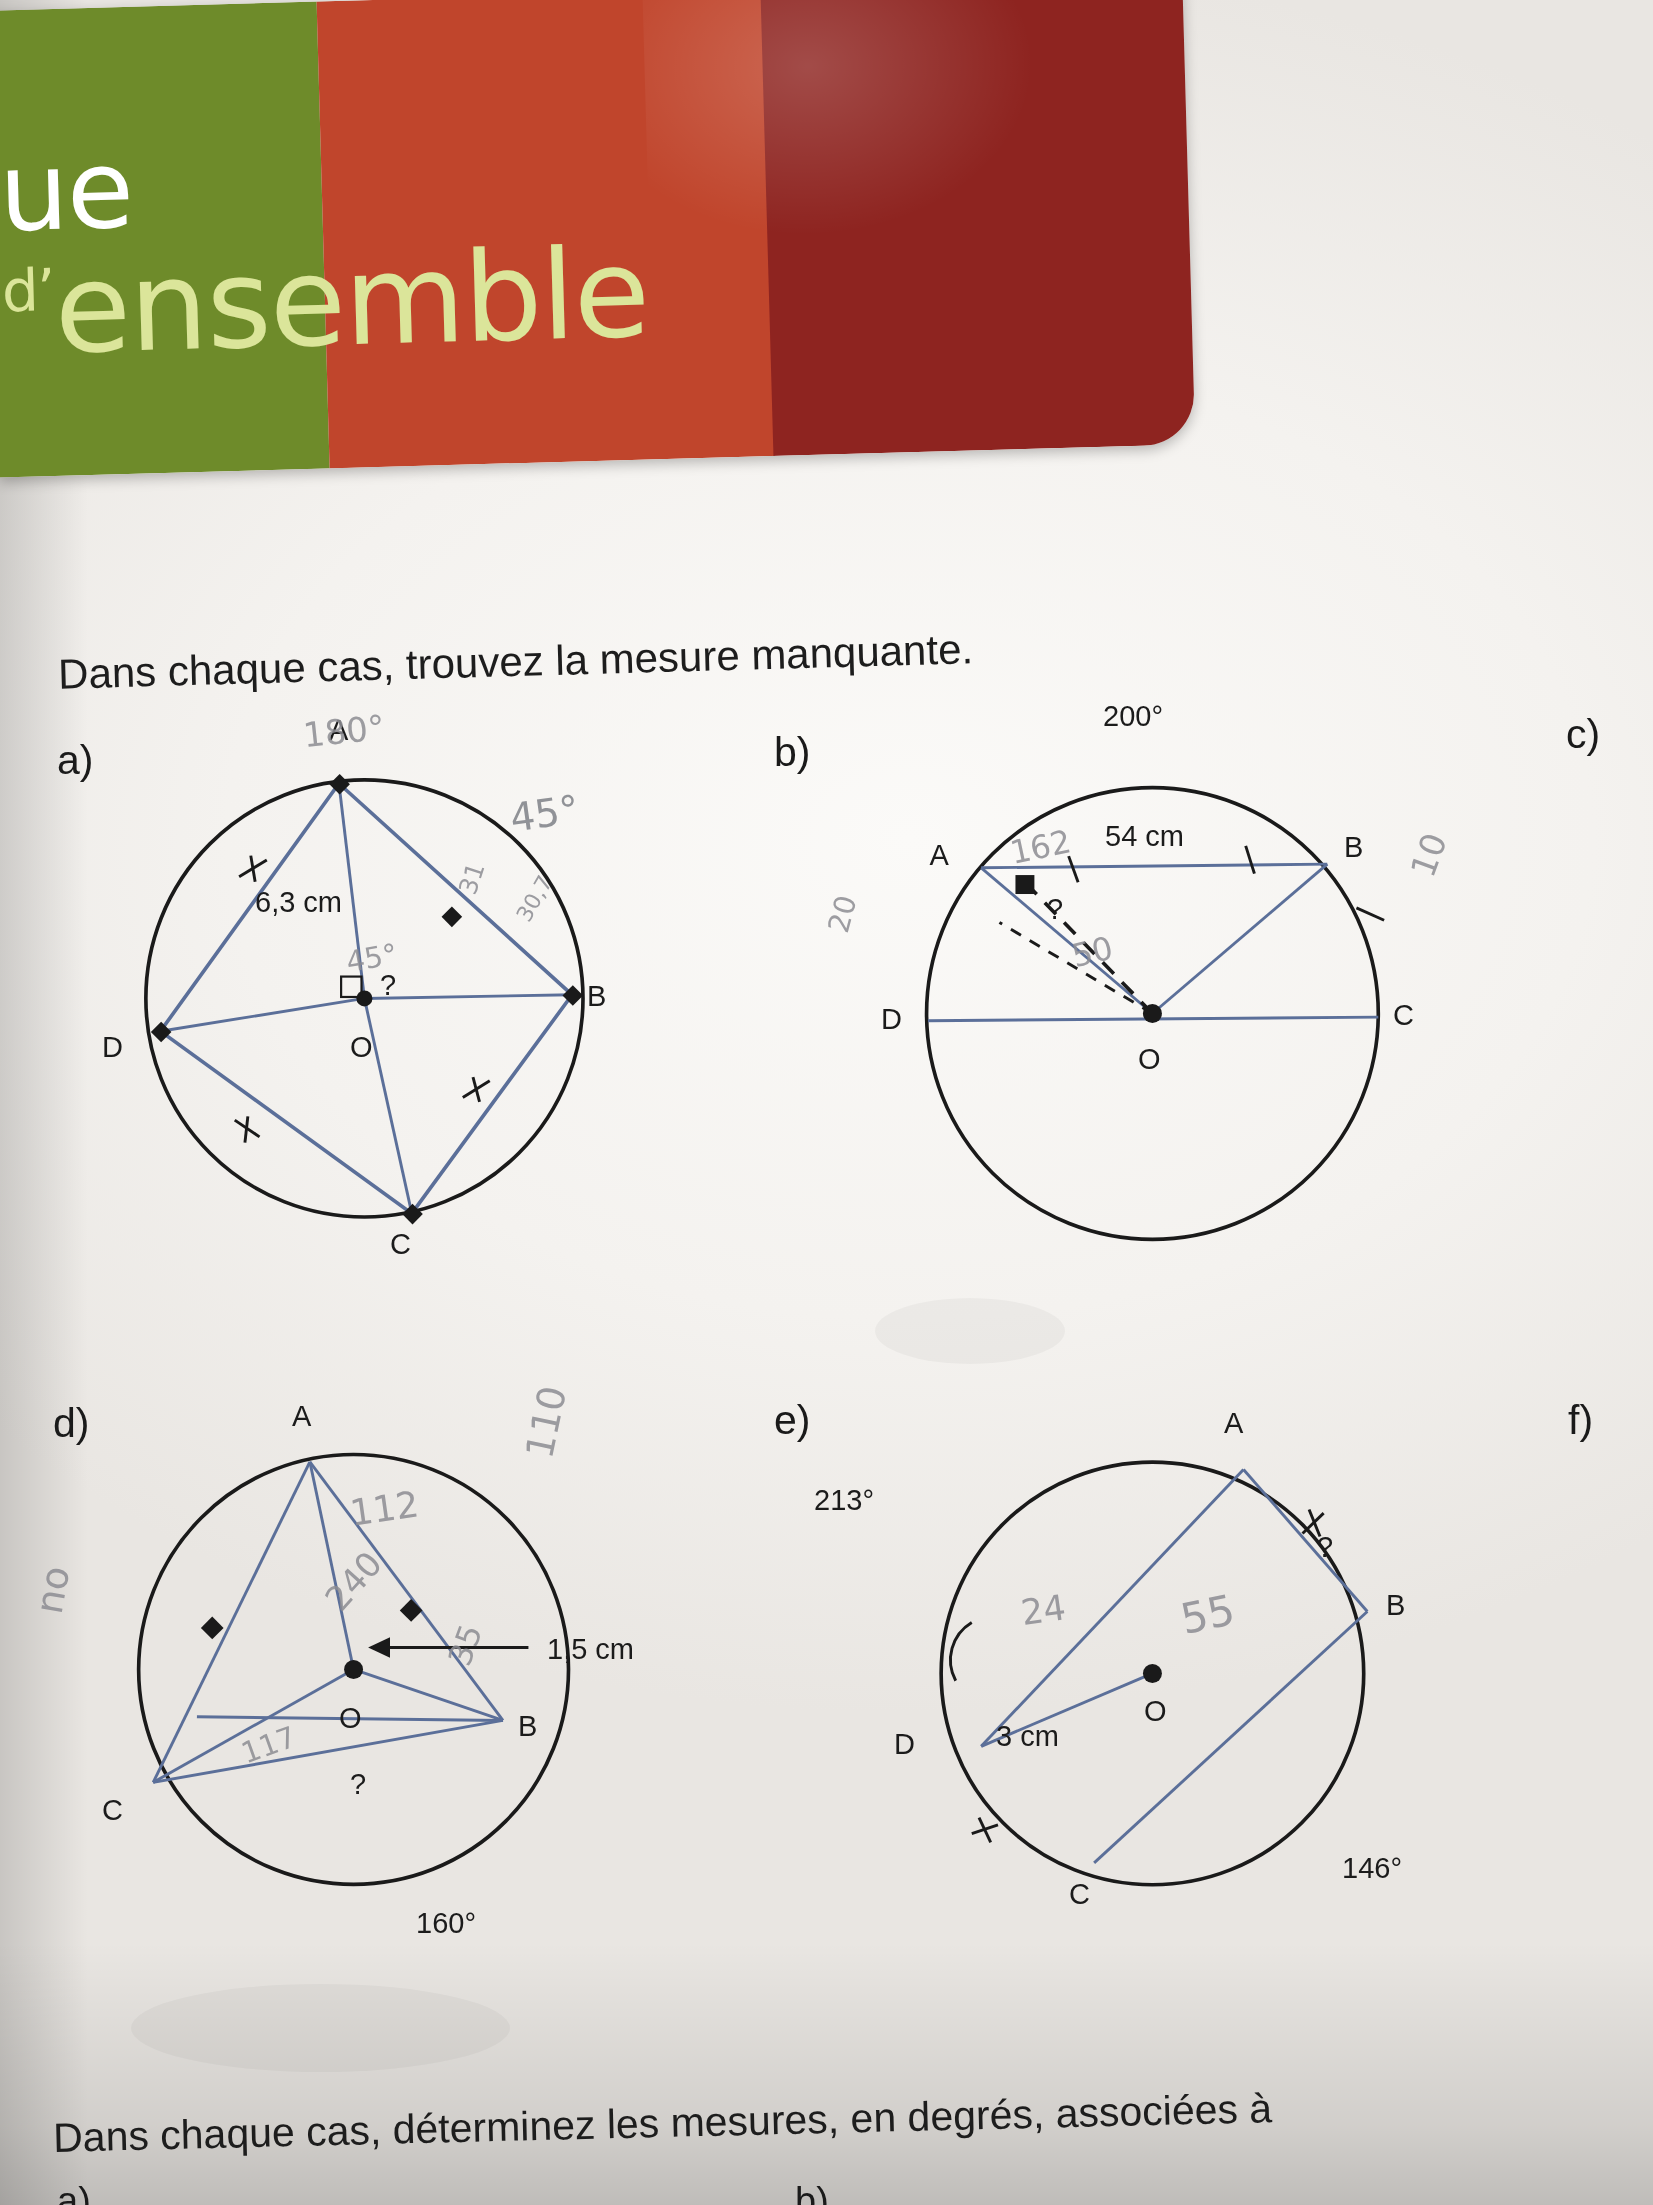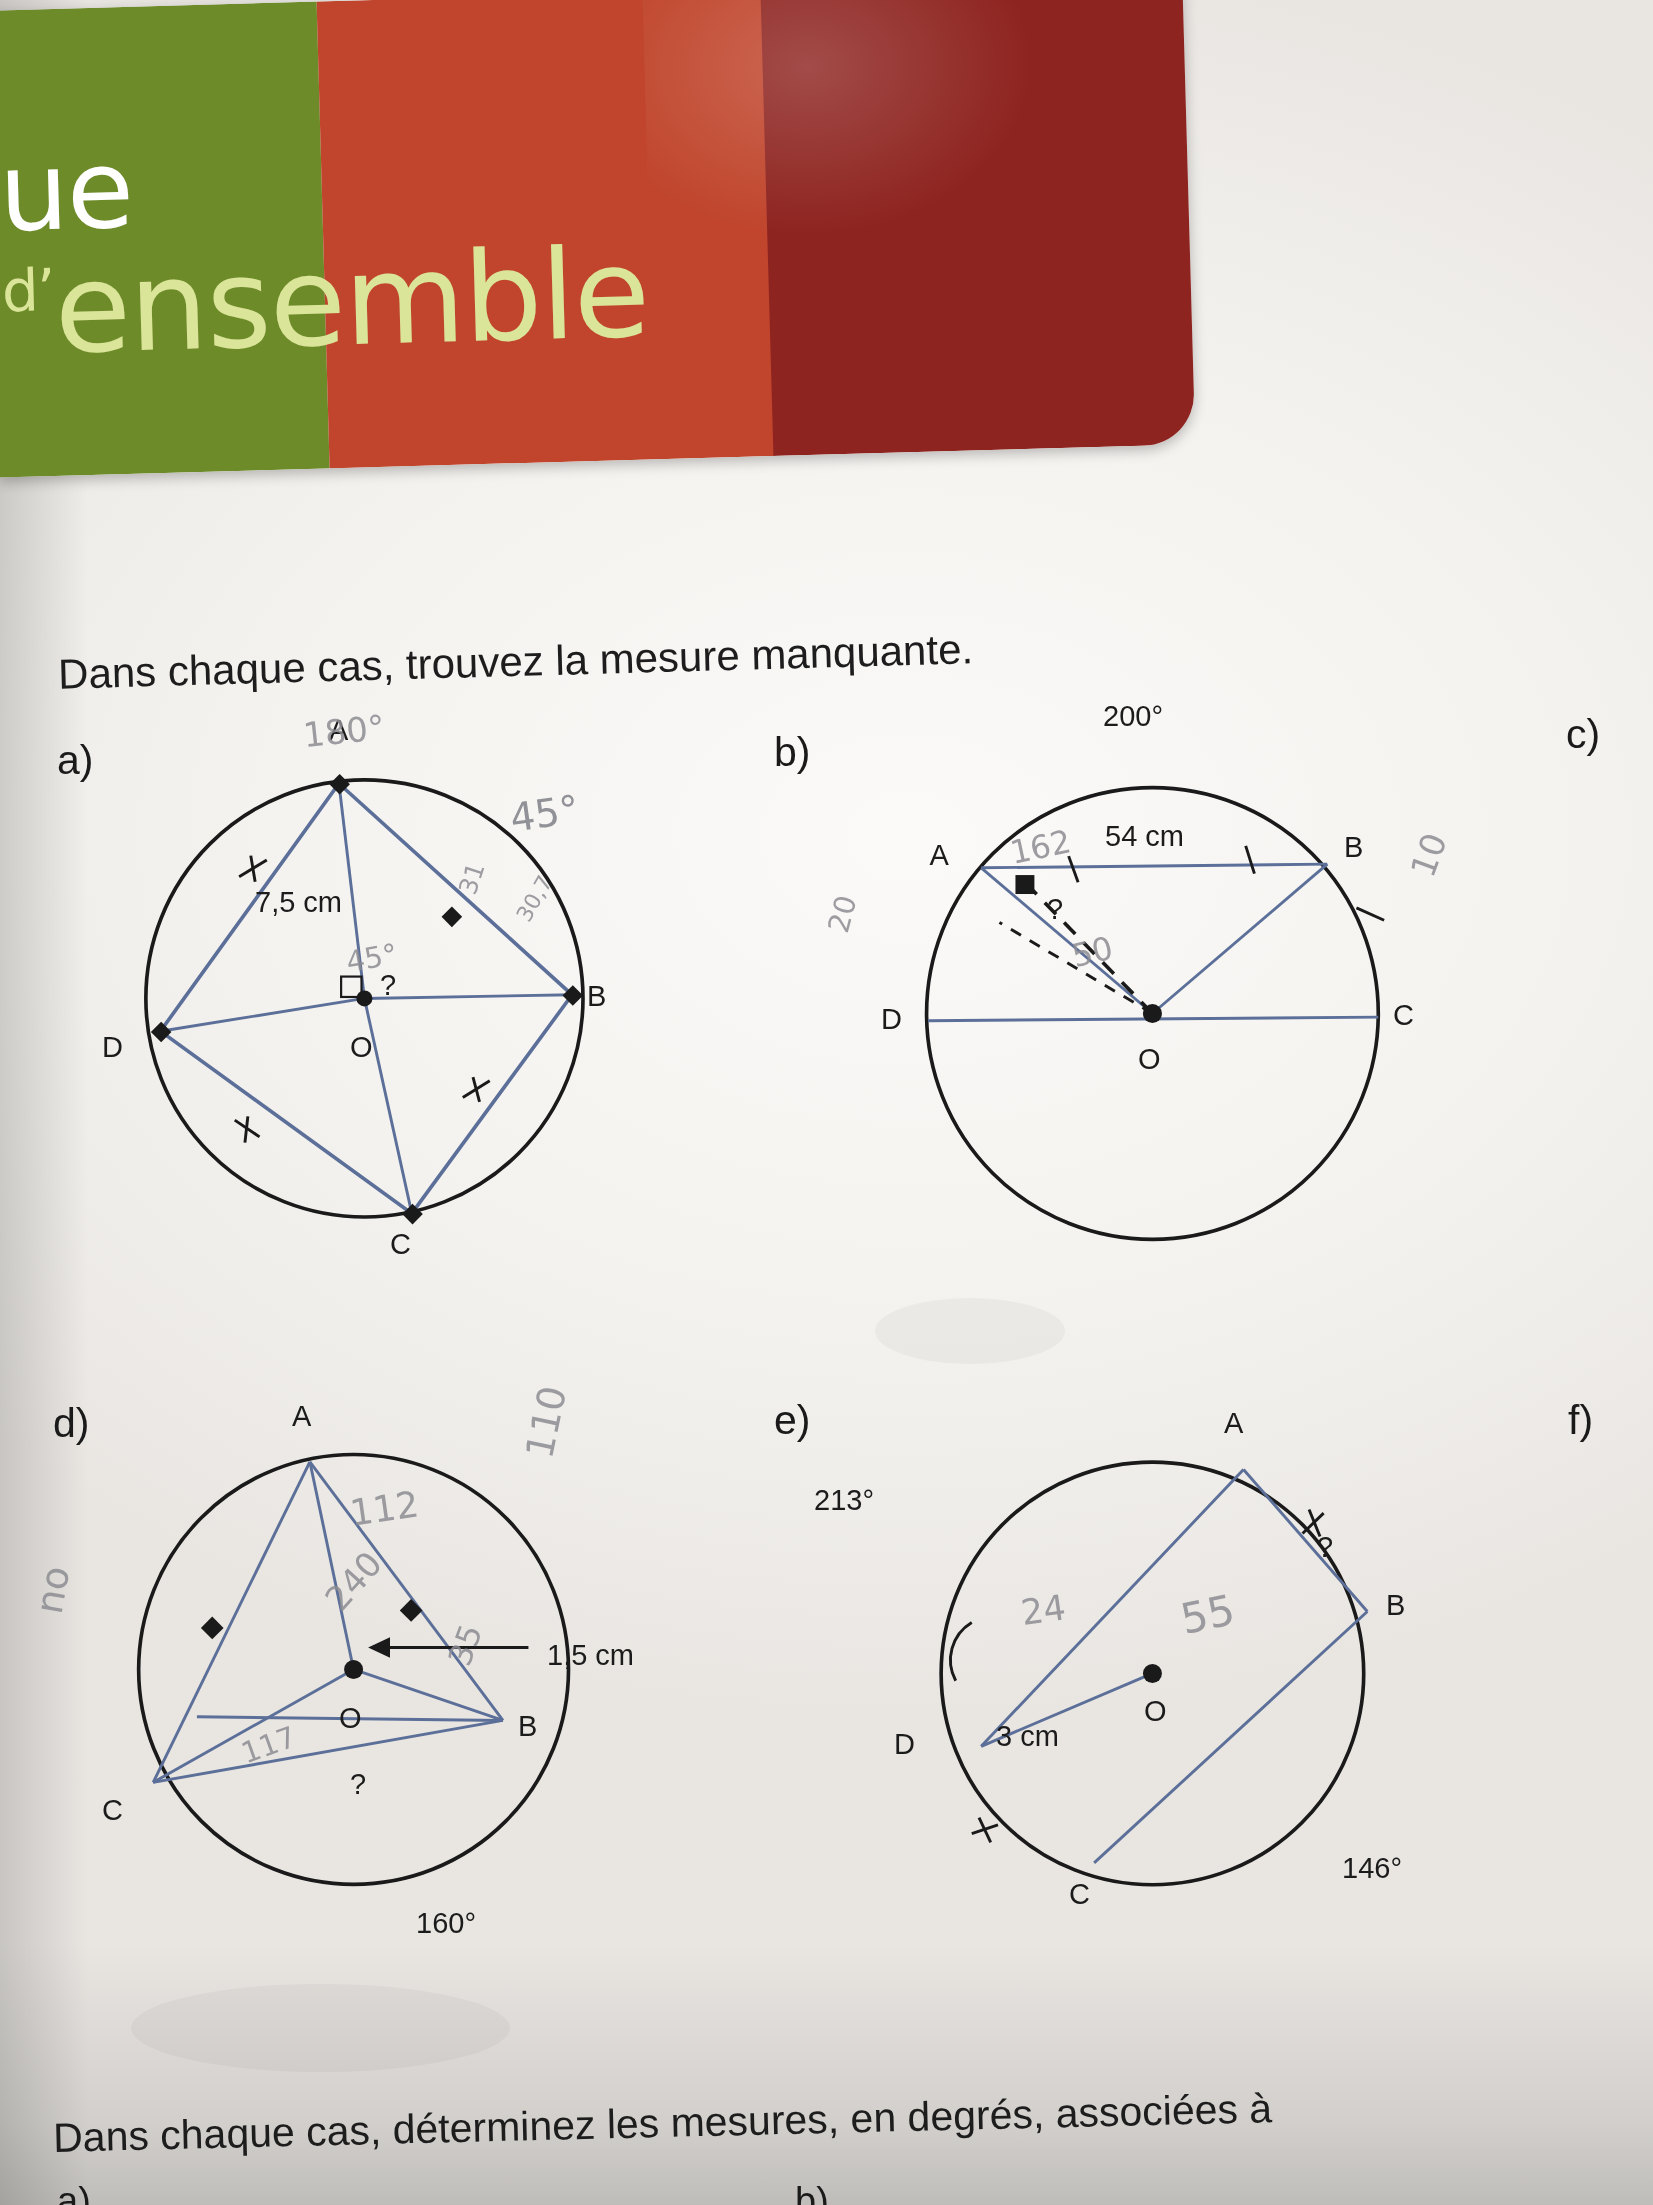--- a/index.html
+++ b/index.html
@@ -165,21 +165,21 @@
 
       <circle cx="320" cy="330" r="11" fill="#1a1a1a"></circle>
 
       <rect x="288" y="300" width="28" height="28" fill="none" stroke="#1a1a1a" stroke-width="3"></rect>
     </svg>
     <div class="lbl" style="left:198px;top:-44px;">A</div>
     <div class="lbl" style="left:456px;top:222px;">B</div>
     <div class="lbl" style="left:259px;top:470px;">C</div>
     <div class="lbl" style="left:-29px;top:273px;">D</div>
     <div class="lbl" style="left:219px;top:273px;">O</div>
-    <div class="lbl" style="left:124px;top:128px;">7,5 cm</div>
+    <div class="lbl" style="left:124px;top:128px;">6,3 cm</div>
     <div class="lbl" style="left:249px;top:211px;">?</div>
   </div>
 
   <div class="scribble sc1">180°</div>
   <div class="scribble sc2">45°</div>
   <div class="scribble sc3">31</div>
   <div class="scribble sc4">45°</div>
   <div class="scribble sc5">30,7</div>
 
   <div class="fig" style="left:912px;top:751px;">
@@ -235,21 +235,21 @@
       <polygon points="335,300 365,286 365,314" fill="#1a1a1a"></polygon>
 
       <rect x="110" y="262" width="22" height="22" transform="rotate(45 121 273)" fill="#1a1a1a"></rect>
       <rect x="383" y="238" width="22" height="22" transform="rotate(45 394 249)" fill="#1a1a1a"></rect>
       <circle cx="315" cy="330" r="13" fill="#1a1a1a"></circle>
     </svg>
     <div class="lbl" style="left:168px;top:-29px;">A</div>
     <div class="lbl" style="left:394px;top:281px;">B</div>
     <div class="lbl" style="left:-22px;top:365px;">C</div>
     <div class="lbl" style="left:215px;top:273px;">O</div>
-    <div class="lbl" style="left:423px;top:210px;">1,5 cm</div>
+    <div class="lbl" style="left:423px;top:204px;">1,5 cm</div>
     <div class="lbl" style="left:226px;top:339px;">?</div>
     <div class="lbl" style="left:292px;top:478px;">160°</div>
   </div>
 
   <div class="scribble sc10">110</div>
   <div class="scribble sc11">no</div>
   <div class="scribble sc12">240</div>
   <div class="scribble sc13">112</div>
   <div class="scribble sc14">117</div>
   <div class="scribble sc15">35</div>

